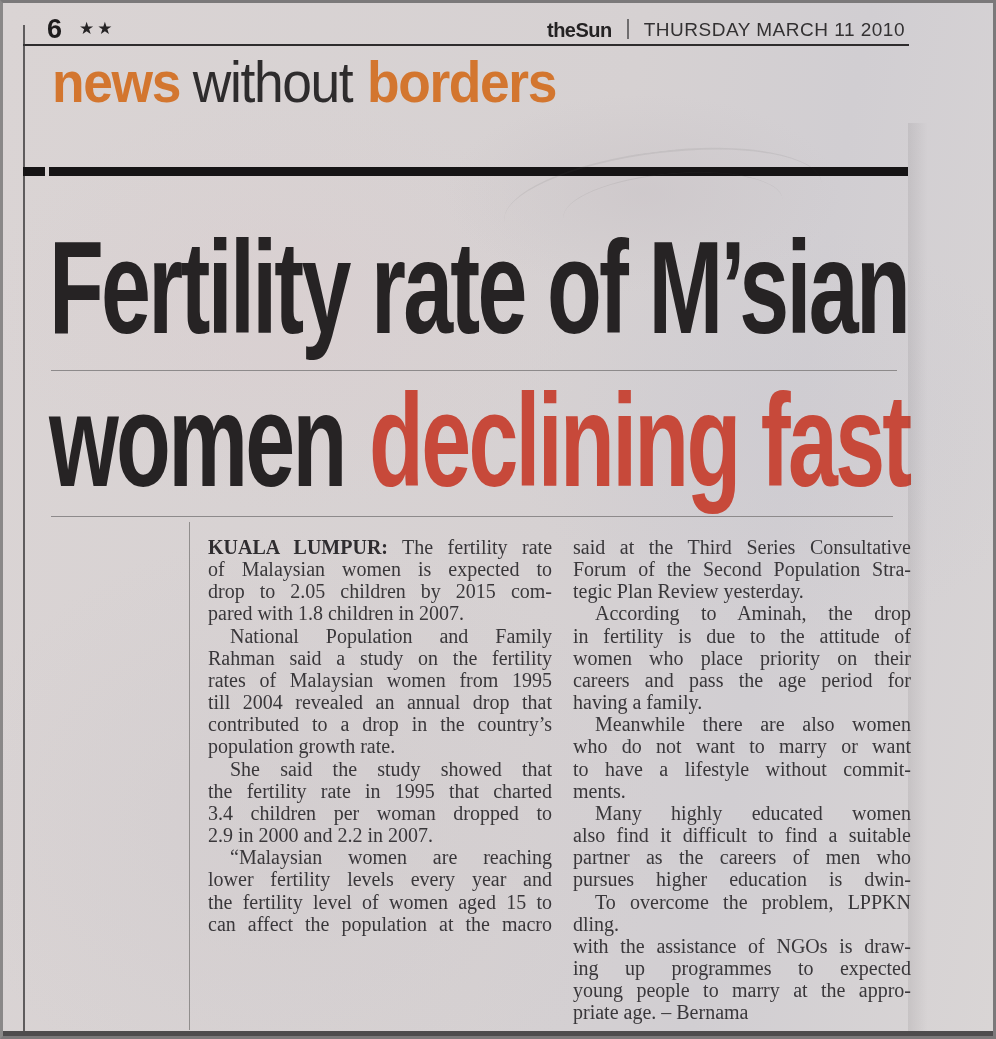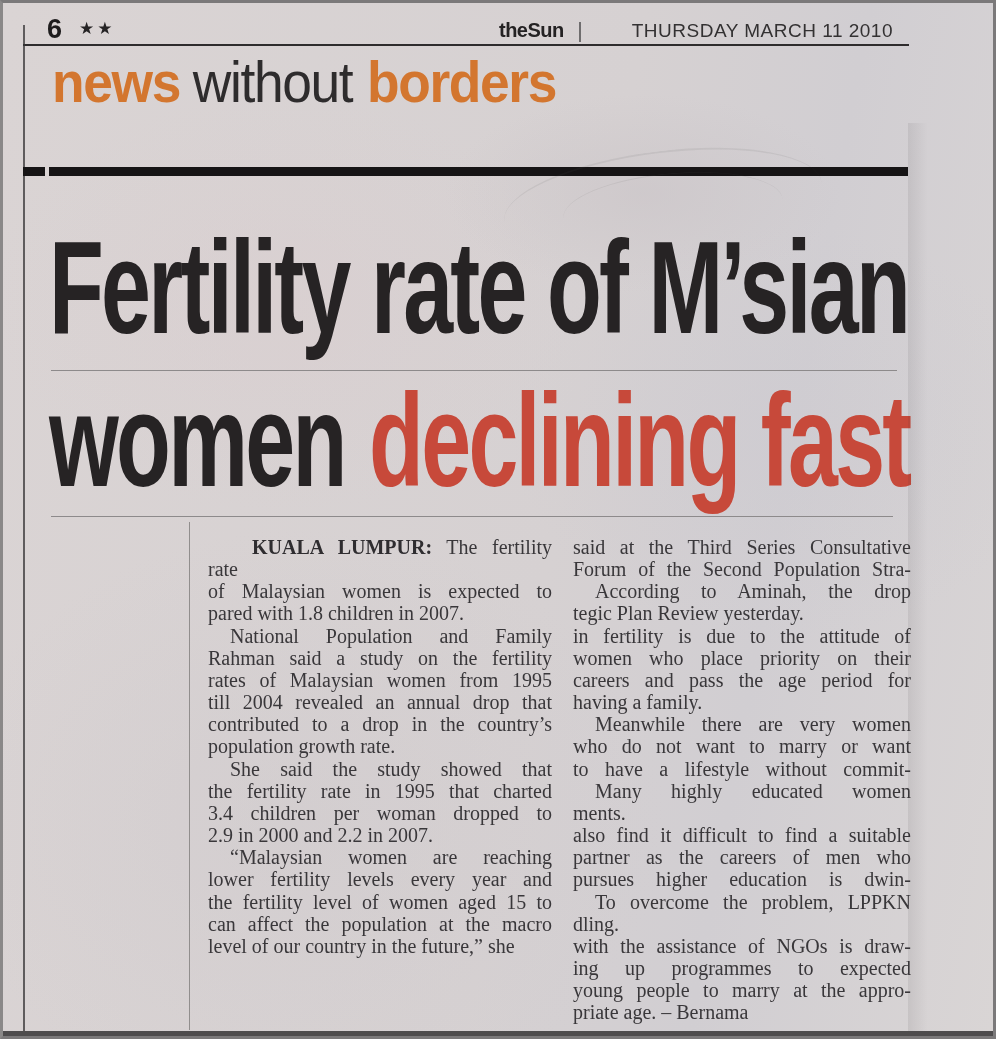--- a/index.html
+++ b/index.html
@@ -21,24 +21,24 @@
   .edge-bottom{position:absolute;left:0;right:0;bottom:0;height:5px;background:#4e4c4d;}
   .crease{position:absolute;left:905px;top:120px;width:26px;height:912px;
     background:linear-gradient(90deg,rgba(60,55,58,0.10),rgba(60,55,58,0) 75%);}
   .smudge{position:absolute;border-radius:50%;pointer-events:none;}
   .s1{left:500px;top:148px;width:320px;height:100px;border-top:2px solid rgba(90,85,88,0.10);transform:rotate(-7deg);}
   .s2{left:560px;top:170px;width:220px;height:70px;border-top:1px solid rgba(90,85,88,0.10);transform:rotate(-5deg);}
 
   
   .hdr-pageno{position:absolute;left:44px;top:11px;font-size:27px;font-weight:bold;color:#1e1c1d;letter-spacing:-1px;}
   .hdr-stars{position:absolute;left:76px;top:15px;font-size:17px;color:#262425;letter-spacing:3px;}
-  .hdr-right{position:absolute;right:100px;top:16px;display:flex;align-items:flex-end;color:#2a282a;}
+  .hdr-right{position:absolute;right:88px;top:16px;display:flex;align-items:flex-start;color:#2a282a;}
   .masthead{font-size:20px;font-weight:bold;letter-spacing:-0.5px;color:#242223;}
   .hdr-sep{display:inline-block;width:2px;height:20px;background:#6f6d6e;margin:0 15px;}
-  .hdr-date{font-size:19px;letter-spacing:0.5px;color:#333132;margin-left:36px;}
+  .hdr-date{font-size:19px;letter-spacing:0.5px;color:#333132;}
   .rule-top{position:absolute;left:20px;top:41px;width:886px;height:2px;background:#2e2c2d;}
   .vrule-left{position:absolute;left:20px;top:22px;width:2px;height:1010px;background:rgba(54,52,53,0.75);}
 
   
   .banner{position:absolute;left:49px;top:50px;font-size:58px;line-height:1;letter-spacing:-1.5px;
     white-space:nowrap;transform:scaleX(0.92);transform-origin:0 0;}
   .b-orange{color:var(--accent-orange,#d3762f);font-weight:bold;}
   .b-black{color:#2e2c2d;font-weight:400;margin:0 16px 0 14px;}
 
   
@@ -58,21 +58,21 @@
 
   
   .vrule-col{position:absolute;left:186px;top:519px;width:1px;height:508px;background:#918e8d;}
   .col{position:absolute;top:533px;font-family:"Liberation Serif",serif;font-size:20px;
     line-height:22.15px;color:var(--body-ink,#39373a);}
   .col-left{left:205px;width:344px;}
   .col-right{left:570px;width:338px;}
   .line{text-align:justify;text-align-last:justify;}
   .line.plast{text-align-last:left;}
   .line.indent{text-indent:22px;}
-  .line b{font-weight:bold;color:#2f2d30;margin-left:44px;}
+  .line b{font-weight:bold;color:#2f2d30;}
 </style>
 </head>
 <body>
 
 <div class="page">
 
   <div class="hdr-pageno">6</div>
   <div class="hdr-stars">★★</div>
   <div class="hdr-right">
     <span class="masthead">theSun</span>
@@ -91,51 +91,51 @@
 
   <h1 class="headline hl1">Fertility rate of M’sian</h1>
   <div class="rule-mid"></div>
   <h1 class="headline hl2"><span class="w-black">women</span><span class="w-red">declining fast</span></h1>
   <div class="rule-bottom"></div>
 
   <div class="vrule-col"></div>
   <div class="col col-left">
       <div class="line"><b>KUALA LUMPUR:</b> The fertility rate</div>
       <div class="line">of Malaysian women is expected to</div>
+      <div class="line">drop to 2.05 children by 2015 com-</div>
       <div class="line plast">pared with 1.8 children in 2007.</div>
       <div class="line indent">National Population and Family</div>
       <div class="line">Rahman said a study on the fertility</div>
       <div class="line">rates of Malaysian women from 1995</div>
       <div class="line">till 2004 revealed an annual drop that</div>
       <div class="line">contributed to a drop in the country’s</div>
       <div class="line plast">population growth rate.</div>
       <div class="line indent">She said the study showed that</div>
       <div class="line">the fertility rate in 1995 that charted</div>
       <div class="line">3.4 children per woman dropped to</div>
       <div class="line plast">2.9 in 2000 and 2.2 in 2007.</div>
       <div class="line indent">“Malaysian women are reaching</div>
       <div class="line">lower fertility levels every year and</div>
       <div class="line">the fertility level of women aged 15 to</div>
       <div class="line">can affect the population at the macro</div>
-      <div class="line plast">level of our country in the future,” she</div>
     </div>
   <div class="col col-right">
       <div class="line">said at the Third Series Consultative</div>
       <div class="line">Forum of the Second Population Stra-</div>
+      <div class="line plast">tegic Plan Review yesterday.</div>
       <div class="line indent">According to Aminah, the drop</div>
-      <div class="line plast">tegic Plan Review yesterday.</div>
       <div class="line">in fertility is due to the attitude of</div>
       <div class="line">women who place priority on their</div>
       <div class="line">careers and pass the age period for</div>
       <div class="line plast">having a family.</div>
-      <div class="line indent">Meanwhile there are very women</div>
+      <div class="line indent">Meanwhile there are also women</div>
       <div class="line">who do not want to marry or want</div>
       <div class="line">to have a lifestyle without commit-</div>
+      <div class="line plast">ments.</div>
       <div class="line indent">Many highly educated women</div>
-      <div class="line plast">ments.</div>
       <div class="line">also find it difficult to find a suitable</div>
       <div class="line">partner as the careers of men who</div>
       <div class="line">pursues higher education is dwin-</div>
       <div class="line indent">To overcome the problem, LPPKN</div>
       <div class="line plast">dling.</div>
       <div class="line">with the assistance of NGOs is draw-</div>
       <div class="line">ing up programmes to expected</div>
       <div class="line">young people to marry at the appro-</div>
       <div class="line plast">priate age. – Bernama</div>
     </div>

